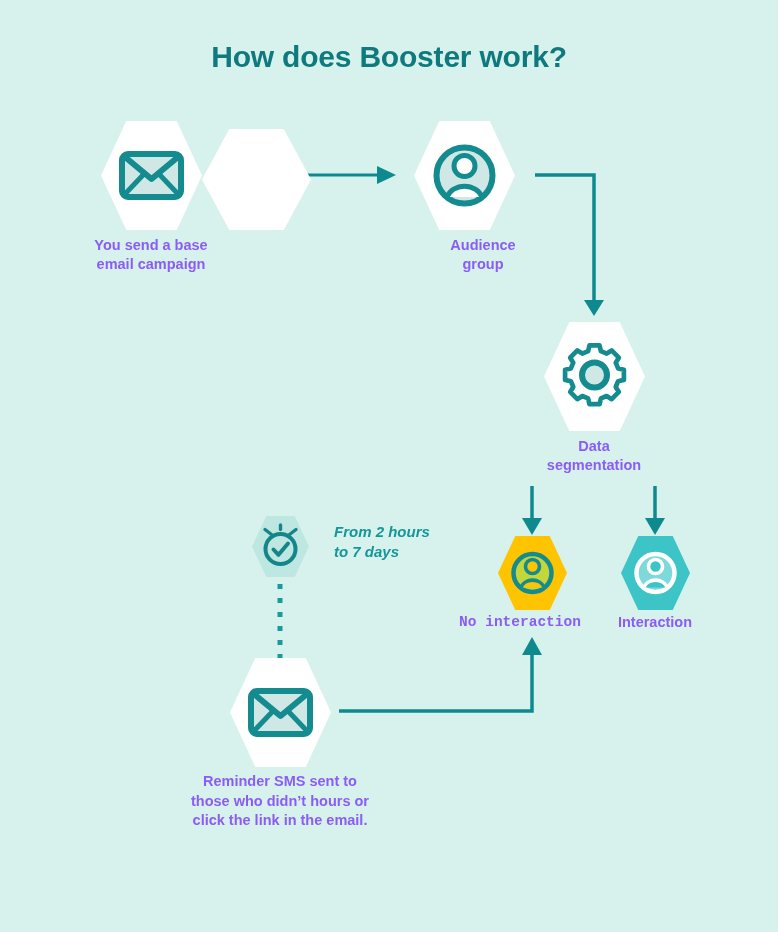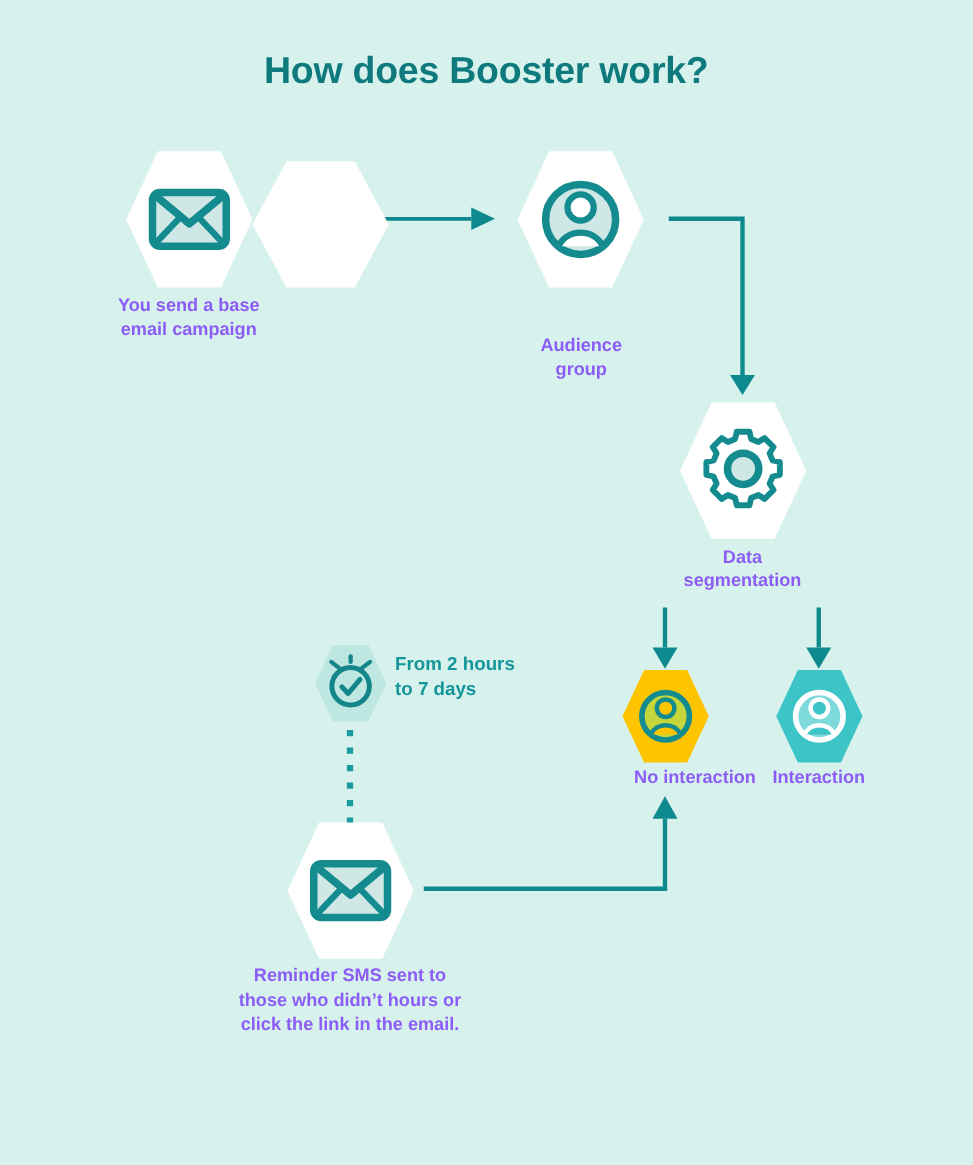--- a/index.html
+++ b/index.html
@@ -125,21 +125,21 @@
   <div class="node" style="left:414px; top:121px;">
     <svg class="hex" width="101" height="109" viewBox="0 0 101 109">
       <polygon points="0,54.5 25.25,0 75.75,0 101,54.5 75.75,109 25.25,109" fill="#ffffff"></polygon>
     </svg>
     <svg class="hex" width="101" height="109" viewBox="0 0 101 109">
       <circle cx="50.5" cy="54.5" r="28" fill="#cfe8e6" stroke="#148b8f" stroke-width="6"></circle>
       <circle cx="50.5" cy="45" r="10.5" fill="#ffffff" stroke="#148b8f" stroke-width="5"></circle>
       <path d="M 33 76 a 18.5 16 0 0 1 35 0" fill="#ffffff" stroke="#148b8f" stroke-width="5"></path>
     </svg>
   </div>
-  <div class="caption" style="left:365px; top:236px; width:200px;margin-top:32px;">Audience
+  <div class="caption" style="left:383px; top:236px; width:200px;">Audience
 group</div>
 
   <div class="node" style="left:544px; top:322px;">
     <svg class="hex" width="101" height="109" viewBox="0 0 101 109">
       <polygon points="0,54.5 25.25,0 75.75,0 101,54.5 75.75,109 25.25,109" fill="#ffffff"></polygon>
     </svg>
     <svg class="hex" width="101" height="109" viewBox="0 0 101 109">
       <g transform="translate(50.5,54.5)">
         <path fill="none" stroke="#148b8f" stroke-width="6" stroke-linejoin="round" stroke-linecap="round" d="M -6.5 -30 L 6.5 -30 L 8.2 -22.6 L 15.6 -19.5 L 22 -23.5 L 31.2 -14.3 L 27.2 -7.9 L 30.3 -0.5
                  L 37.7 1.2 L 37.7 14.2 L 30.3 15.9 L 27.2 23.3 L 31.2 29.7 L 22 38.9 L 15.6 34.9 L 8.2 38
@@ -156,21 +156,21 @@
   <div class="node" style="left:498px; top:536px;">
     <svg class="hex" width="69" height="74" viewBox="0 0 69 74">
       <polygon points="0,37 17.25,0 51.75,0 69,37 51.75,74 17.25,74" fill="#ffc400"></polygon>
     </svg>
     <svg class="hex" width="69" height="74" viewBox="0 0 69 74">
       <circle cx="34.5" cy="37" r="19" fill="#c5d63a" stroke="#148b8f" stroke-width="4.5"></circle>
       <circle cx="34.5" cy="30.5" r="7" fill="#ffc400" stroke="#148b8f" stroke-width="3.6"></circle>
       <path d="M 22.7 51.5 a 12.5 11 0 0 1 23.6 0" fill="#ffc400" stroke="#148b8f" stroke-width="3.6"></path>
     </svg>
   </div>
-  <div class="caption" style="left:456px; top:613px; width:200px;">No interaction</div>
+  <div class="caption" style="left:420px; top:613px; width:200px;font-family:Liberation Mono, monospace;">No interaction</div>
 
   <div class="node" style="left:621px; top:536px;">
     <svg class="hex" width="69" height="74" viewBox="0 0 69 74">
       <polygon points="0,37 17.25,0 51.75,0 69,37 51.75,74 17.25,74" fill="#3cc4c7"></polygon>
     </svg>
     <svg class="hex" width="69" height="74" viewBox="0 0 69 74">
       <circle cx="34.5" cy="37" r="19" fill="#7dd9da" stroke="#ffffff" stroke-width="4.5"></circle>
       <circle cx="34.5" cy="30.5" r="7" fill="#3cc4c7" stroke="#ffffff" stroke-width="3.6"></circle>
       <path d="M 22.7 51.5 a 12.5 11 0 0 1 23.6 0" fill="#3cc4c7" stroke="#ffffff" stroke-width="3.6"></path>
     </svg>
@@ -182,21 +182,21 @@
       <polygon points="0,30.5 14.25,0 42.75,0 57,30.5 42.75,61 14.25,61" fill="#bfe7e2"></polygon>
     </svg>
     <svg class="hex" width="57" height="61" viewBox="0 0 57 61">
       <circle cx="28.5" cy="33" r="15" fill="none" stroke="#14868a" stroke-width="4"></circle>
       <path d="M 21.5 33.5 L 26.5 38.8 L 36 27.5" fill="none" stroke="#14868a" stroke-width="4" stroke-linecap="round" stroke-linejoin="round"></path>
       <line x1="13" y1="13.5" x2="19.5" y2="18.5" stroke="#14868a" stroke-width="3.4" stroke-linecap="round"></line>
       <line x1="44" y1="13.5" x2="37.5" y2="18.5" stroke="#14868a" stroke-width="3.4" stroke-linecap="round"></line>
       <line x1="28.5" y1="9" x2="28.5" y2="13.5" stroke="#14868a" stroke-width="3.4" stroke-linecap="round"></line>
     </svg>
   </div>
-  <div class="side-label" style="left:316px; top:522px;">From 2 hours
+  <div class="side-label" style="left:334px; top:522px;font-style:italic;">From 2 hours
 to 7 days</div>
 
   <div class="node" style="left:230px; top:658px;">
     <svg class="hex" width="101" height="109" viewBox="0 0 101 109">
       <polygon points="0,54.5 25.25,0 75.75,0 101,54.5 75.75,109 25.25,109" fill="#ffffff"></polygon>
     </svg>
     <svg class="hex" width="101" height="109" viewBox="0 0 101 109">
       <rect x="21" y="33" width="59" height="43" rx="6" ry="6" fill="#cfe8e6" stroke="#148b8f" stroke-width="6"></rect>
       <path d="M 24 36 L 50.5 58 L 77 36" fill="none" stroke="#148b8f" stroke-width="6" stroke-linejoin="round"></path>
       <path d="M 24 73 L 43 53" fill="none" stroke="#148b8f" stroke-width="5"></path>

